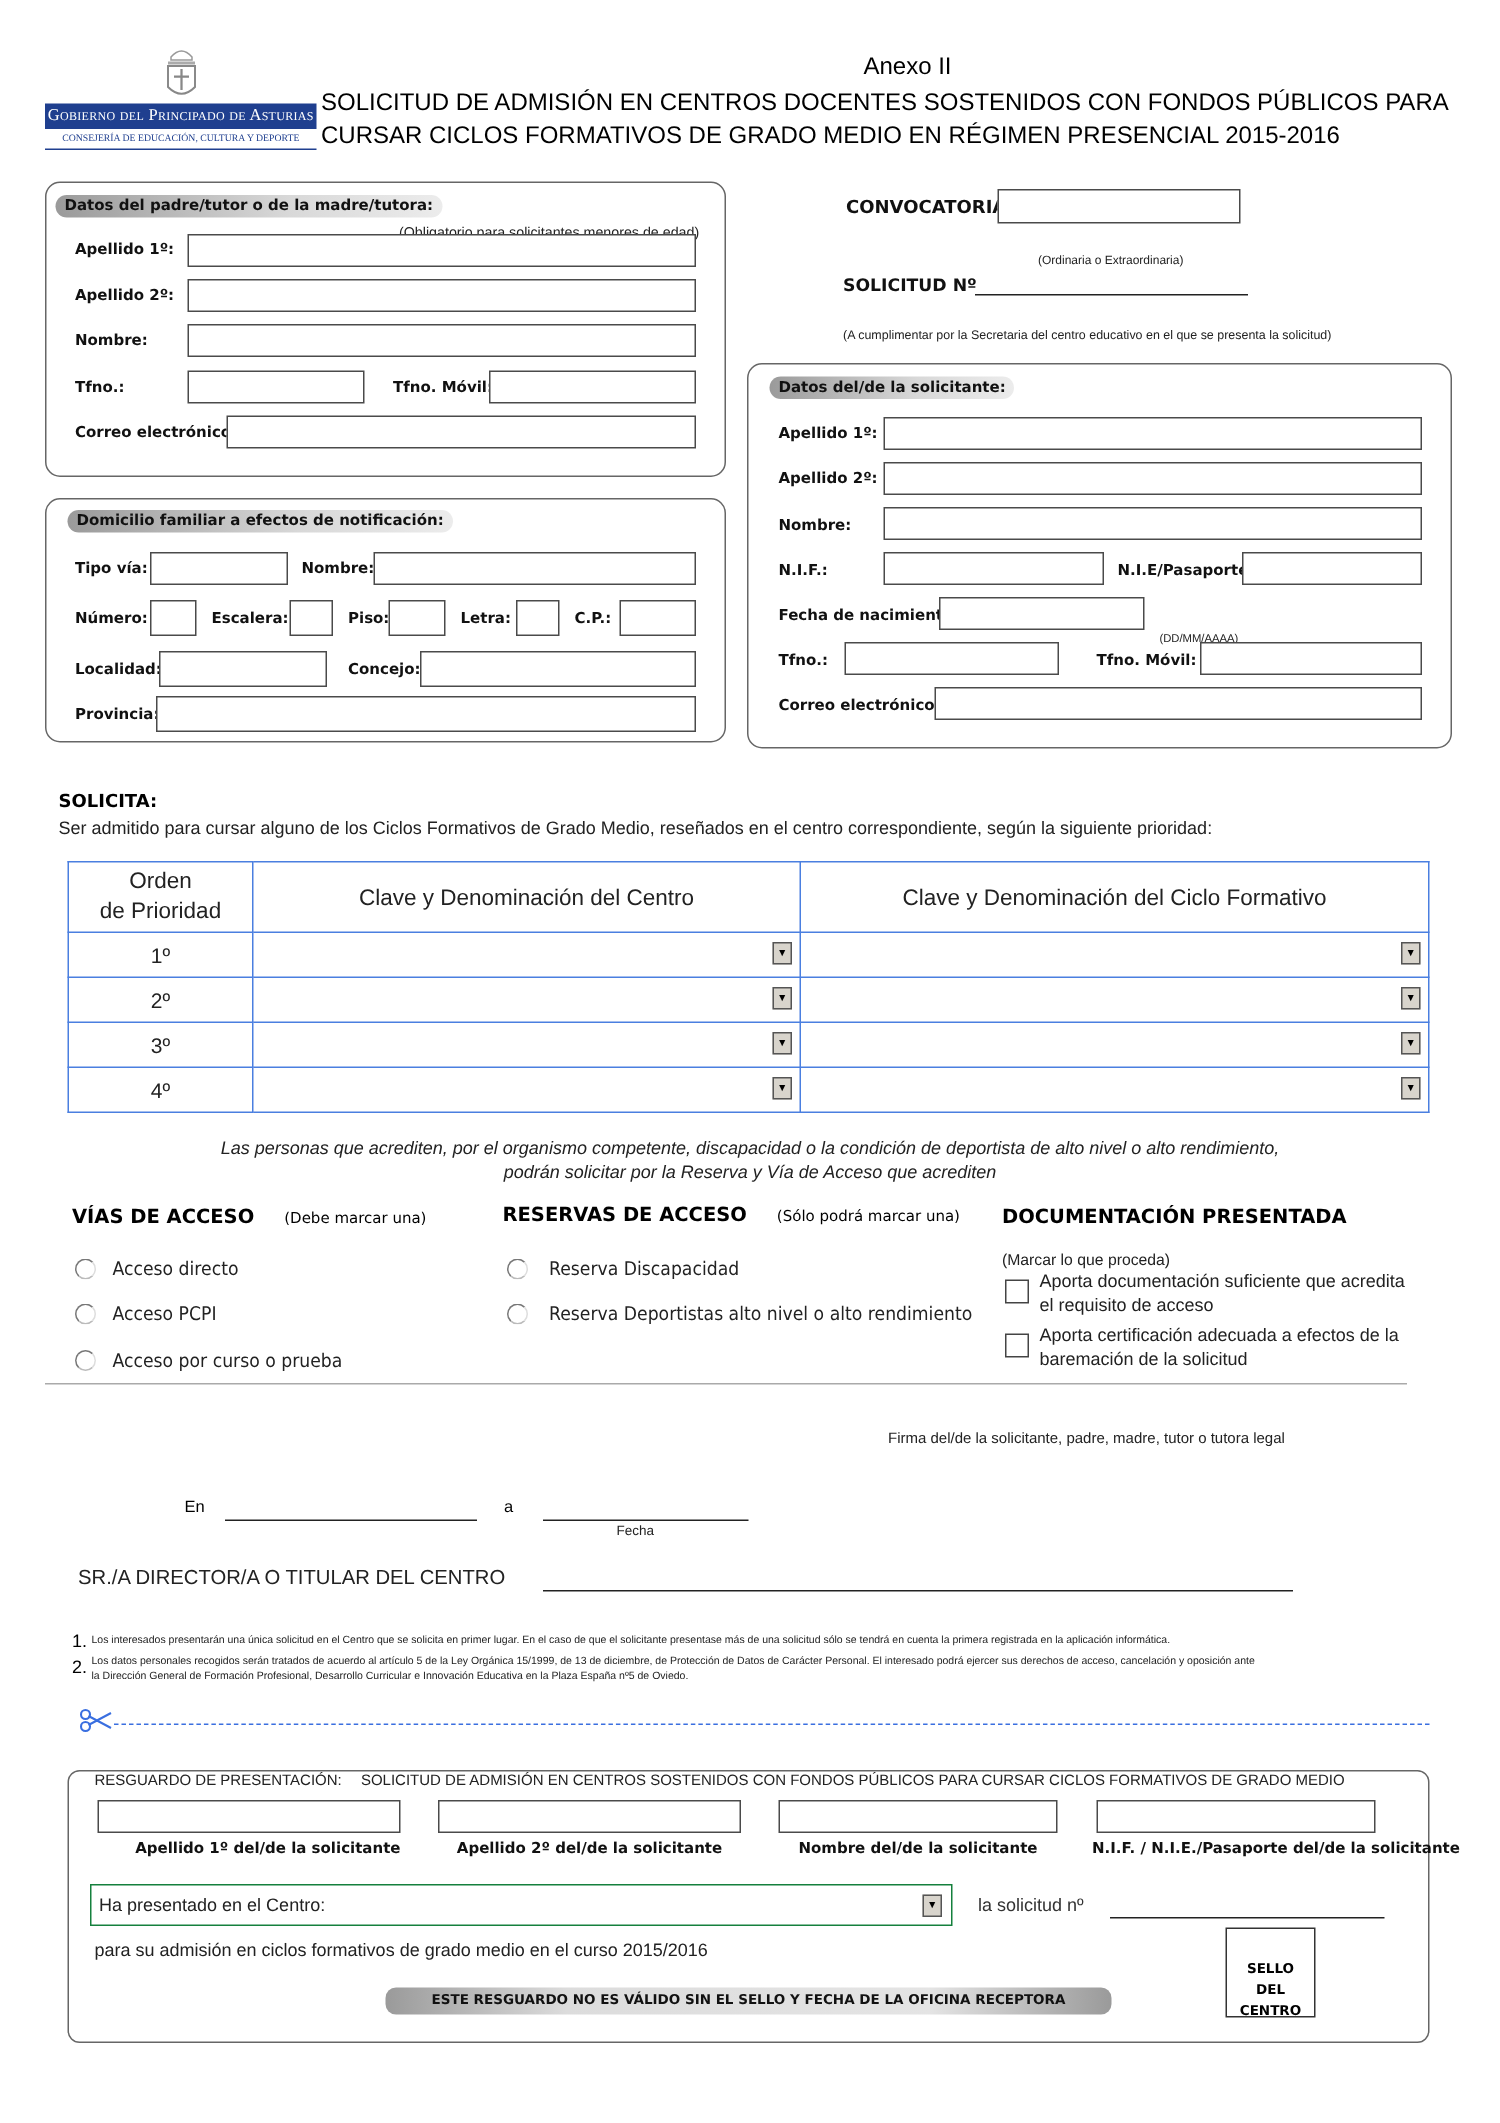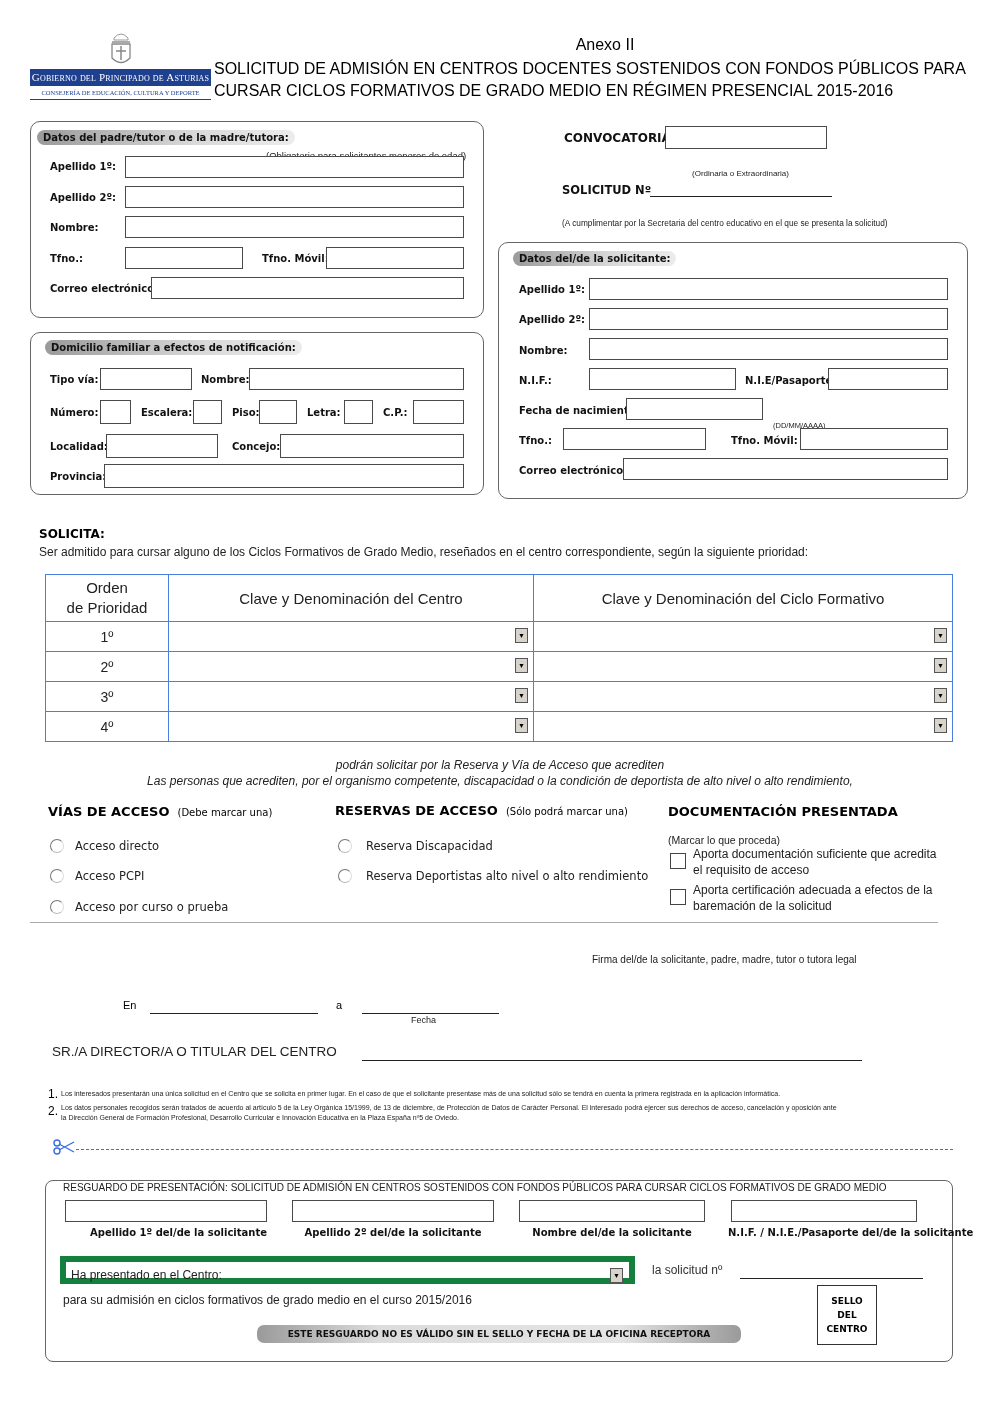--- a/index.html
+++ b/index.html
@@ -23,21 +23,21 @@
   
   .ptable { position:absolute; left:45px; top:574px; width:908px; border-collapse:collapse; }
   .ptable td { border:1px solid #4a7fe0; padding:0; height:29px; position:relative; }
   .ptable th { border:1px solid #4a7fe0; font-weight:normal; font-size:15px; color:#222; height:44px; font-family:"Liberation Sans", sans-serif; }
   .ptable .ord { text-align:center; font-size:14px; color:#222; }
   .dd-btn { position:absolute; right:5px; top:6px; width:13px; height:15px; border:1px solid #555; background:#d8d4cc; box-sizing:border-box;
             font-size:7px; line-height:13px; text-align:center; color:#000; }
   .radio { position:absolute; width:14px; height:14px; border-radius:50%; border:1.5px solid #777; border-right-color:#ddd; border-bottom-color:#bbb; box-sizing:border-box; background:#fff; }
   .opt { position:absolute; font-size:12.5px; color:#222; white-space:nowrap; font-family:"DejaVu Sans", sans-serif; transform:scaleX(0.92); transform-origin:left; }
   .sect { position:absolute; font-family:"DejaVu Sans", sans-serif; font-weight:bold; font-size:13px; white-space:nowrap; }
-  .sect-note { font-weight:normal; font-size:10px; margin-left:8px; }
+  .sect-note { font-weight:normal; font-size:10px; margin-left:20px; }
   .chk { position:absolute; width:16px; height:16px; border:1.5px solid #444; box-sizing:border-box; background:#fff; }
   .uline { position:absolute; border-bottom:1px solid #222; height:0; }
   .note { position:absolute; font-size:7px; color:#222; white-space:nowrap; }
   .num { position:absolute; font-size:12px; }
 </style>
 </head>
 <body>
 
 <div>
   <svg class="abs" style="left:108px;top:30px" width="26" height="38" viewBox="0 0 26 38">
@@ -169,22 +169,22 @@
           <span class="dd-btn">▼</span>
         </td>
     <td>
           <span class="dd-btn">▼</span>
         </td>
   </tr>
 </tbody>
   </table>
 
 <div class="abs" style="left:60px;top:757px;width:880px;text-align:center;font-style:italic;font-size:12px;color:#222;line-height:16px">
+  <div>Las personas que acrediten, por el organismo competente, discapacidad o la condición de deportista de alto nivel o alto rendimiento,</div>
   <div>podrán solicitar por la Reserva y Vía de Acceso que acrediten</div>
-  <div>Las personas que acrediten, por el organismo competente, discapacidad o la condición de deportista de alto nivel o alto rendimiento,</div>
 </div>
 
 <div class="sect" style="left:48px;top:804px">
   <span>VÍAS  DE ACCESO</span><span class="sect-note">(Debe marcar una)</span>
 </div>
 <div class="radio" style="left:50px;top:839px"></div>
 <div class="opt" style="left:75px;top:838px">Acceso directo</div>
 <div class="radio" style="left:50px;top:869px"></div>
 <div class="opt" style="left:75px;top:868px">Acceso PCPI</div>
 <div class="radio" style="left:50px;top:900px"></div>
@@ -231,38 +231,38 @@
 <svg class="abs" style="left:53px;top:1139px" width="22" height="16" viewBox="0 0 22 16">
   <circle cx="4" cy="4" r="3" fill="none" stroke="#3a6fe0" stroke-width="1.4"></circle>
   <circle cx="4" cy="12" r="3" fill="none" stroke="#3a6fe0" stroke-width="1.4"></circle>
   <path d="M6 5 L21 13 M6 11 L21 3" stroke="#3a6fe0" stroke-width="1.4"></path>
 </svg>
 <div class="abs" style="left:76px;top:1149px;width:877px;border-top:1.5px dashed #3a6fe0"></div>
 
 <div class="panel" style="left:45px;top:1180px;width:908px;height:182px;border-radius:8px"></div>
 <div class="abs" style="left:63px;top:1182px;font-size:10px;color:#222;white-space:nowrap">
   <span>RESGUARDO DE PRESENTACIÓN:</span>
-  <span style="">SOLICITUD DE ADMISIÓN EN CENTROS SOSTENIDOS CON FONDOS PÚBLICOS PARA CURSAR CICLOS FORMATIVOS DE GRADO  MEDIO</span>
+  <span style="margin-left:10px">SOLICITUD DE ADMISIÓN EN CENTROS SOSTENIDOS CON FONDOS PÚBLICOS PARA CURSAR CICLOS FORMATIVOS DE GRADO  MEDIO</span>
 </div>
 <div class="box" style="left:65px;top:1200px;width:202px;height:22px"></div>
 <div class="box" style="left:292px;top:1200px;width:202px;height:22px"></div>
 <div class="box" style="left:519px;top:1200px;width:186px;height:22px"></div>
 <div class="box" style="left:731px;top:1200px;width:186px;height:22px"></div>
 <div class="lbl" style="left:65px;top:1227px;width:202px;text-align:right">Apellido 1º del/de la solicitante</div>
 <div class="lbl" style="left:292px;top:1227px;width:202px;text-align:center">Apellido 2º del/de la solicitante</div>
 <div class="lbl" style="left:519px;top:1227px;width:186px;text-align:center">Nombre del/de la solicitante</div>
 <div class="lbl" style="left:728px;top:1227px;width:220px;text-align:center">N.I.F. / N.I.E./Pasaporte del/de la solicitante</div>
 
-<div class="abs" style="left:60px;top:1256px;width:575px;height:28px;border:6px solid #15803d;box-sizing:border-box">
+<div class="abs" style="left:60px;top:1256px;width:575px;height:28px;border:1px solid #15803d;box-sizing:border-box">
   <span style="position:absolute;left:5px;top:6px;font-size:12px;color:#222">Ha presentado en el Centro:</span>
   <span class="dd-btn" style="top:6px;right:6px">▼</span>
 </div>
 <div class="abs" style="left:652px;top:1263px;font-size:12px;color:#333">la solicitud nº</div>
 <div class="uline" style="left:740px;top:1278px;width:183px"></div>
 <div class="abs" style="left:63px;top:1293px;font-size:12px;color:#222;white-space:nowrap">para su admisión en ciclos formativos de grado medio en el curso 2015/2016</div>
 
-<div class="abs" style="left:817px;top:1285px;width:60px;height:60px;border:1px solid #333;box-sizing:border-box;text-align:center;font-family:'DejaVu Sans',sans-serif;font-weight:bold;font-size:9px;line-height:14px;padding-top:8px">
+<div class="abs" style="left:817px;top:1285px;width:60px;height:60px;border:1px solid #333;box-sizing:border-box;text-align:center;font-family:'DejaVu Sans',sans-serif;font-weight:bold;font-size:9px;line-height:14px;padding-top:20px">
   <div>SELLO</div>
   <div>DEL</div>
   <div>CENTRO</div>
 </div>
 
 <div class="abs" style="left:257px;top:1325px;width:484px;height:18px;border-radius:7px;background:linear-gradient(to right,#9a9a9a 0%,#dcdcdc 25%,#e4e4e4 75%,#9a9a9a 100%);text-align:center;font-family:'DejaVu Sans',sans-serif;font-weight:bold;font-size:9px;line-height:18px;color:#111">ESTE RESGUARDO NO ES VÁLIDO SIN EL SELLO Y FECHA DE LA OFICINA RECEPTORA</div>
 
 </body></html>

